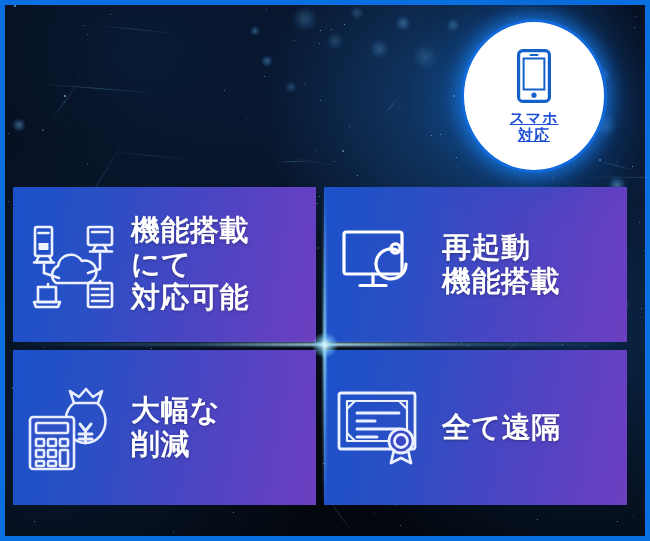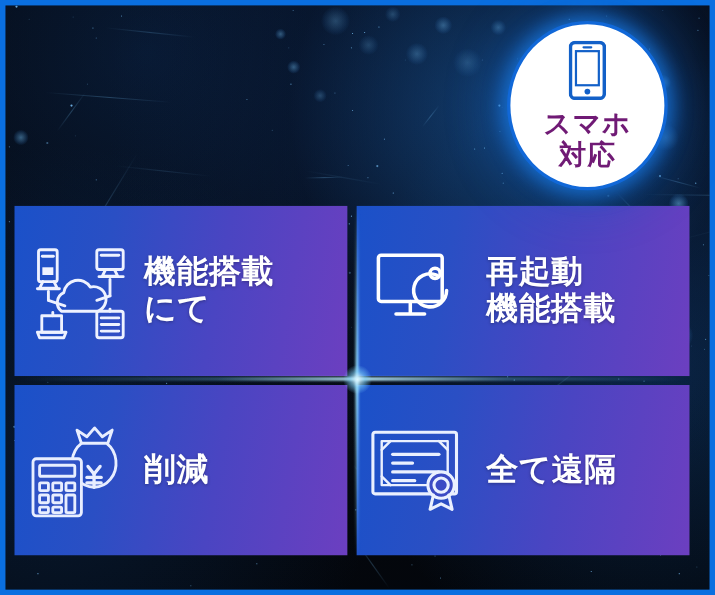--- a/index.html
+++ b/index.html
@@ -101,26 +101,27 @@
     box-shadow: 0 0 16px 5px rgba(24,120,225,0.75),
                 0 0 42px 14px rgba(18,90,185,0.40);
     display: flex;
     flex-direction: column;
     align-items: center;
     justify-content: center;
     z-index: 6;
   }
   #badge-phone { margin-bottom: 3px; }
   #badge-line1, #badge-line2 {
-    color: #701a75;
-    font-size: 25px;
+    color: #1d4ed8;
+    font-size: 15px;
     font-weight: bold;
     line-height: 1.13;
     letter-spacing: 1px;
     white-space: nowrap;
+    text-decoration: underline;
   }
 
   
   #grid {
     position: absolute;
     left: 13px;  top: 187px;
     width: 614px;  height: 320px;
     z-index: 4;
   }
 
@@ -496,20 +497,21 @@
             <line x1="74" y1="33" x2="74" y2="48"></line>
             <line x1="74" y1="48" x2="62" y2="52"></line>
             <line x1="22" y1="63" x2="22" y2="66"></line>
             <line x1="74" y1="60" x2="74" y2="62"></line>
           </g>
         </svg>
       </div>
       <div class="txt">
         <div>機能搭載</div>
         <div>にて</div>
+        <div>対応可能</div>
       </div>
     </div>
 
     <div class="panel p2">
       <div class="bg"></div>
       <div class="icon-wrap">
         <svg width="86" height="74" viewBox="0 0 86 74" aria-hidden="true">
           <g fill="none" stroke="#ffffff" stroke-width="3.2" stroke-linejoin="round" stroke-linecap="round">
             <rect x="4" y="4" width="58" height="42" rx="2.5"></rect>
             <line x1="33" y1="46" x2="33" y2="56"></line>
@@ -548,20 +550,21 @@
             <rect x="36" y="55" width="8" height="7" rx="1"></rect>
             <rect x="12" y="66" width="8" height="7" rx="1"></rect>
             <rect x="24" y="66" width="8" height="7" rx="1"></rect>
             <rect x="12" y="77" width="8" height="5" rx="1"></rect>
             <rect x="24" y="77" width="8" height="5" rx="1"></rect>
             <rect x="36" y="66" width="8" height="16" rx="1"></rect>
           </g>
         </svg>
       </div>
       <div class="txt">
+        <div>大幅な</div>
         <div>削減</div>
       </div>
     </div>
 
     <div class="panel p4">
       <div class="bg"></div>
       <div class="icon-wrap">
         <svg width="96" height="78" viewBox="0 0 96 78" aria-hidden="true">
           <g fill="none" stroke="#eaf0ff" stroke-width="2.8" stroke-linejoin="round" stroke-linecap="round">
             <rect x="4" y="4" width="76" height="56" rx="2"></rect>

